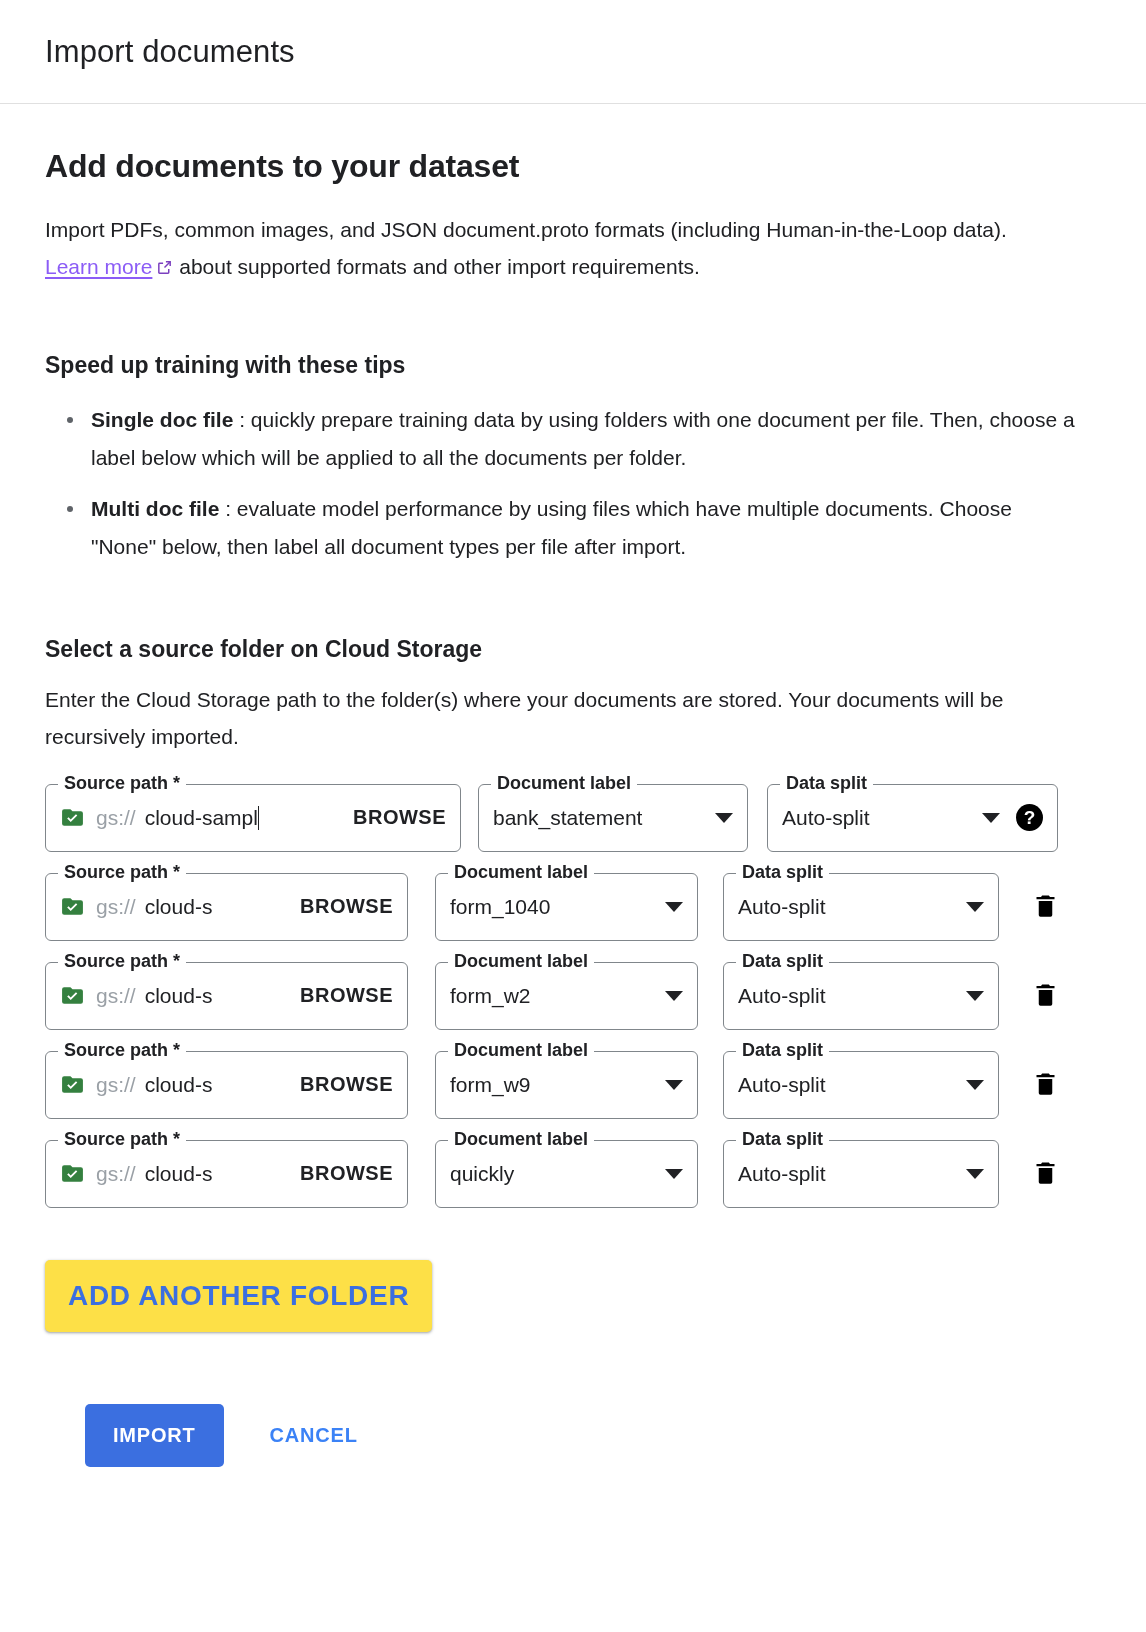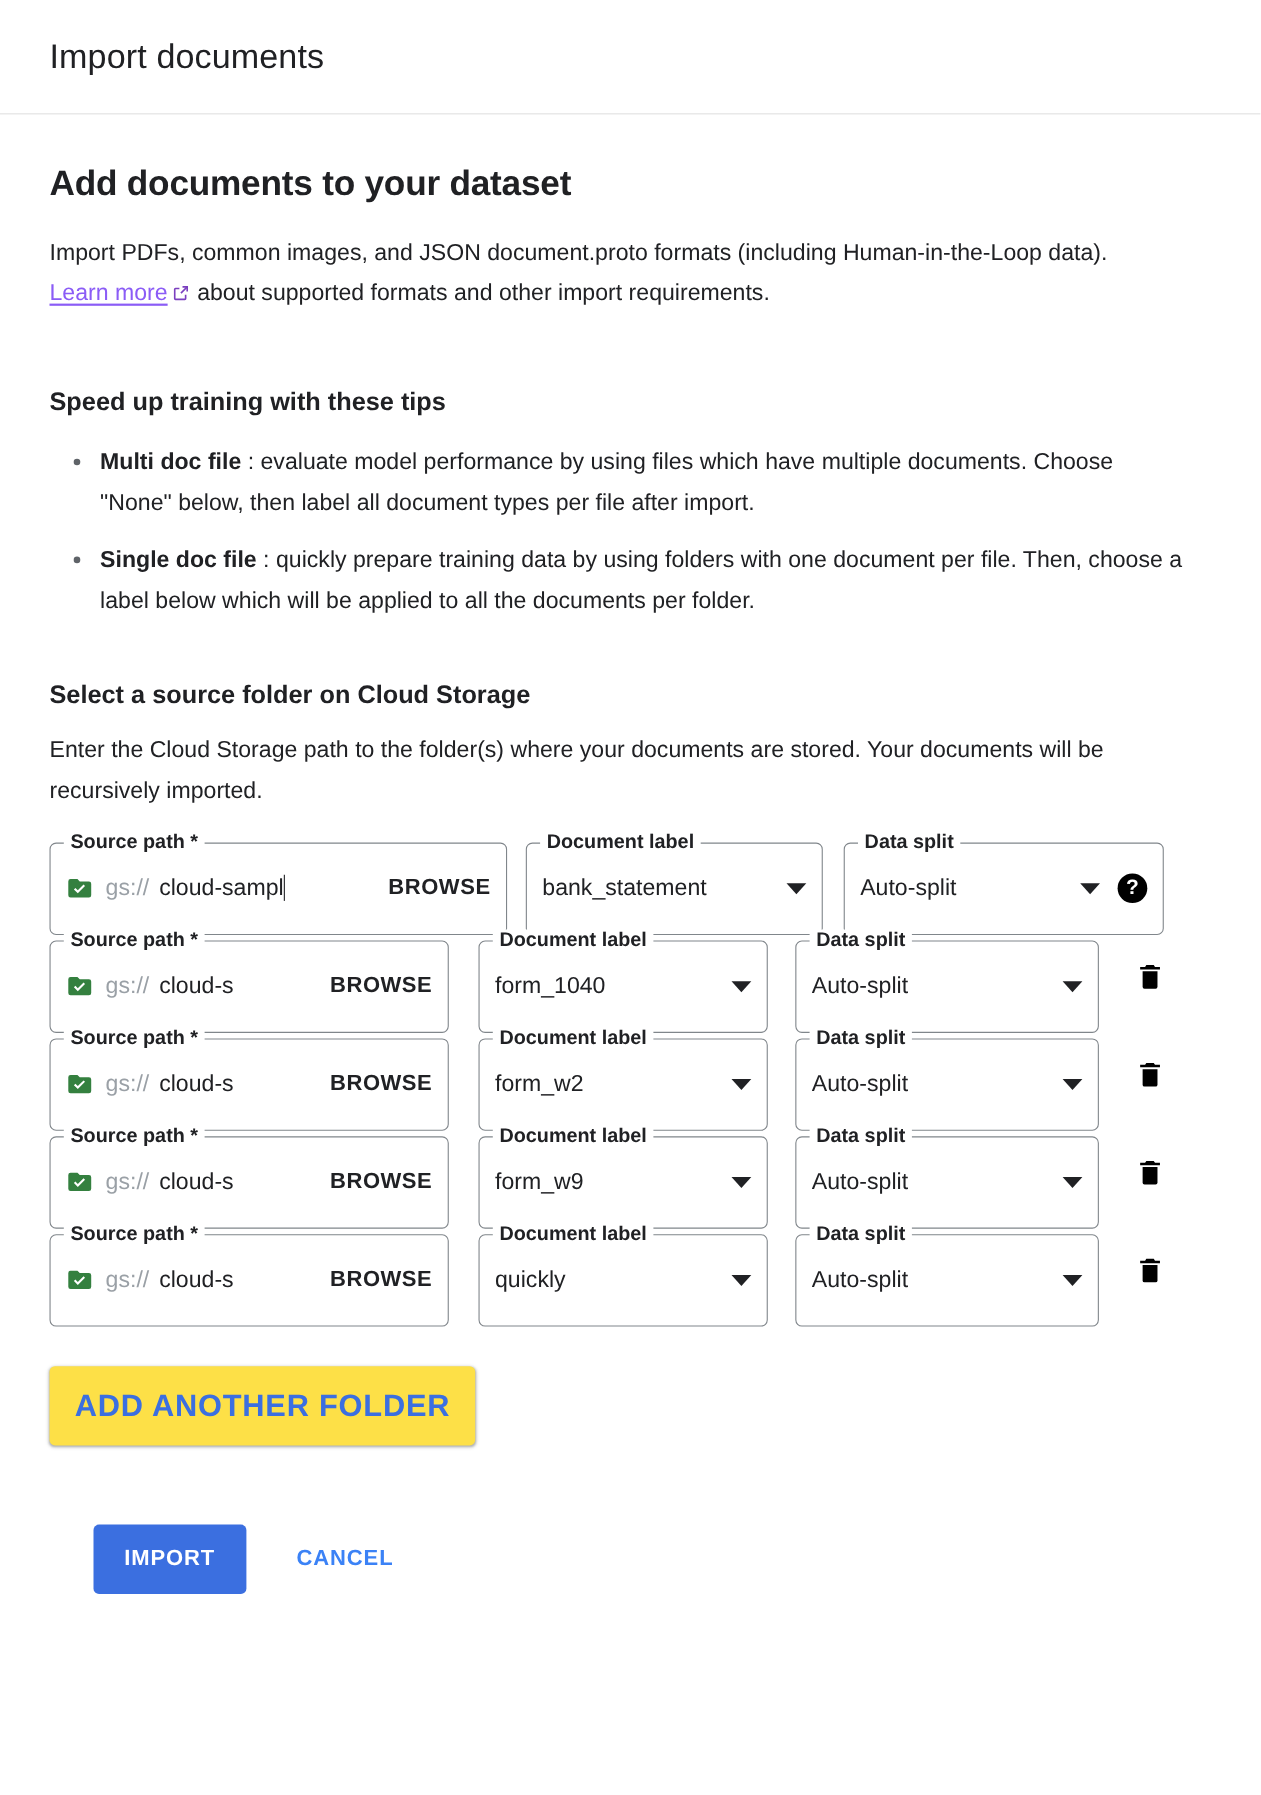--- a/index.html
+++ b/index.html
@@ -57,21 +57,21 @@
     vertical-align: -2px;
     margin-left: 4px;
   }
 
   h3.section-h2 {
     font-size: 23px;
     font-weight: 700;
     margin: 64px 0 22px 0;
     color: #202124;
   }
-  h3.section-h2.tight { margin-top: 52px; margin-bottom: 18px; }
+  h3.section-h2.tight { margin-top: 70px; margin-bottom: 18px; }
 
   ul.tips {
     margin: 0;
     padding: 0 0 0 46px;
     list-style: none;
   }
   ul.tips li {
     position: relative;
     font-size: 21px;
     line-height: 1.8;
@@ -95,21 +95,21 @@
   .folder-row {
     display: flex;
     align-items: flex-start;
     margin-bottom: 21px;
     height: 68px;
   }
 
   
   .field {
     position: relative;
-    height: 84px;
+    height: 68px;
     border: 1px solid #80868b;
     border-radius: 6px;
     background: #fff;
     display: flex;
     align-items: center;
     padding: 0 14px;
   }
   .field > .legend {
     position: absolute;
     top: -11px;
@@ -275,22 +275,22 @@
 
   <p class="para"><span>Import PDFs, common images, and JSON document.proto formats (including Human-in-the-Loop data). </span><a class="learn-more" href="#">Learn more</a><span class="ext-icon"><svg width="17" height="17" viewBox="0 0 24 24" fill="none" stroke="#7b3fbf" stroke-width="2.1">
           <path d="M14 4h6v6"></path>
           <path d="M20 4l-8 8"></path>
           <path d="M18 14v5a1 1 0 0 1-1 1H5a1 1 0 0 1-1-1V7a1 1 0 0 1 1-1h5"></path>
         </svg></span><span> about supported formats and other import requirements.</span></p>
 
   <h3 class="section-h2">Speed up training with these tips</h3>
 
   <ul class="tips">
+    <li><b>Single doc file</b><span> : quickly prepare training data by using folders with one document per file. Then, choose a label below which will be applied to all the documents per folder.</span></li>
     <li><b>Multi doc file</b><span> : evaluate model performance by using files which have multiple documents. Choose "None" below, then label all document types per file after import.</span></li>
-    <li><b>Single doc file</b><span> : quickly prepare training data by using folders with one document per file. Then, choose a label below which will be applied to all the documents per folder.</span></li>
   </ul>
 
   <h3 class="section-h2 tight">Select a source folder on Cloud Storage</h3>
   <p class="para">Enter the Cloud Storage path to the folder(s) where your documents are stored. Your documents will be recursively imported.</p>
 
   
   <div class="rows">
 
     <div class="folder-row">
       <div class="field source first">

